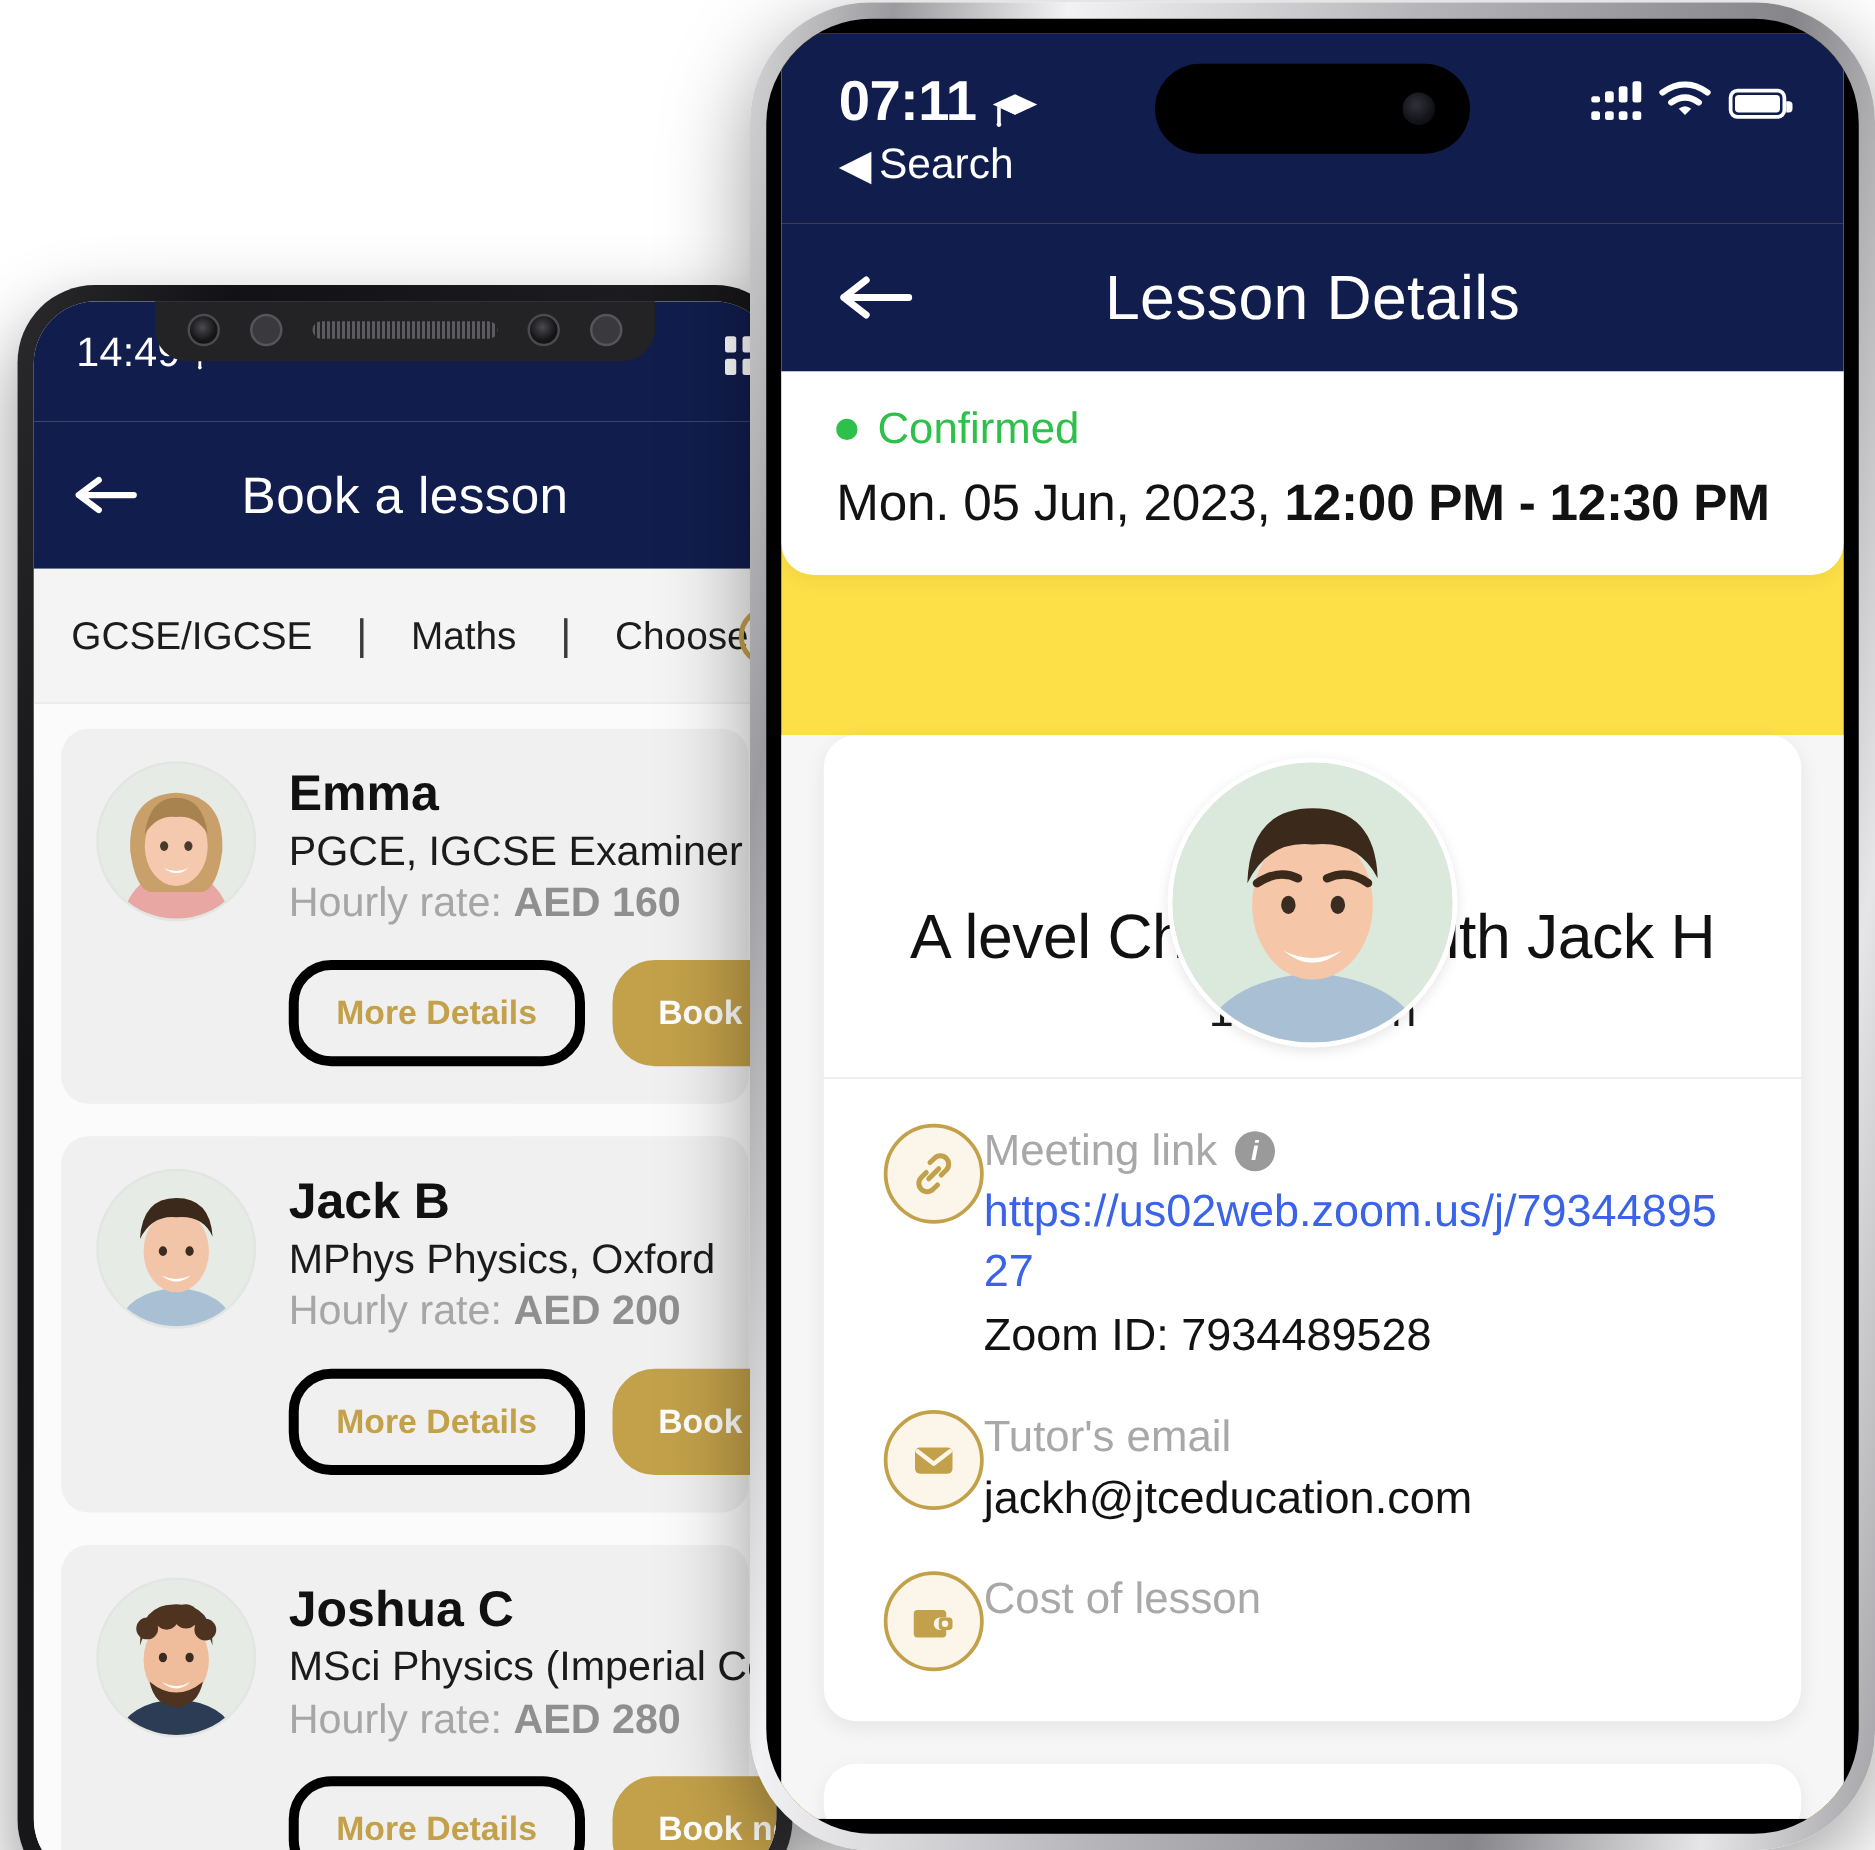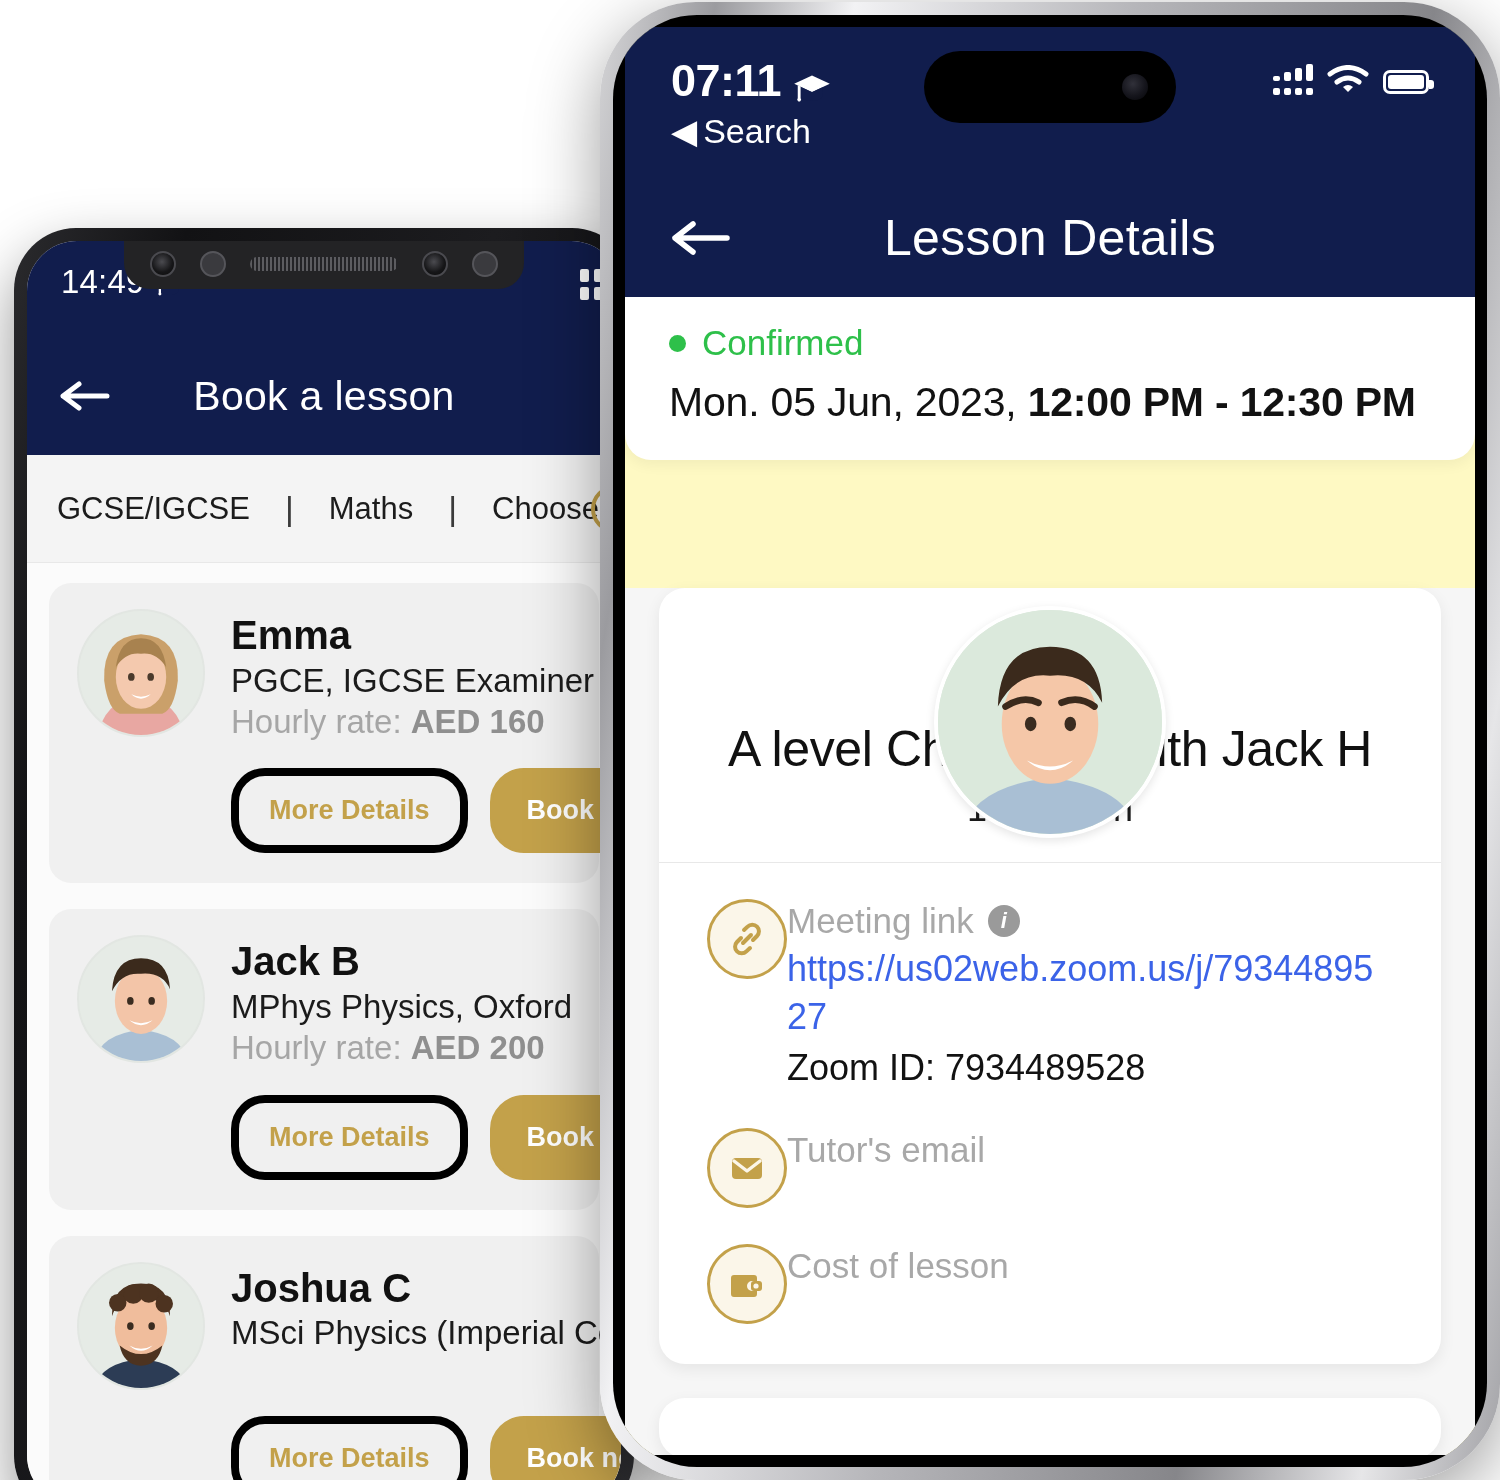--- a/index.html
+++ b/index.html
@@ -108,21 +108,21 @@
     background: linear-gradient(100deg,#d6d6d8 0%,#9b9b9f 10%,#f2f2f4 22%,#b6b6ba 46%,#86868a 72%,#e6e6e8 88%,#a2a2a6 100%);
     padding: 13px;
     box-shadow: 0 20px 70px rgba(0,0,0,.38);
   }
   .phone-right .bezel {
     width: 100%; height: 100%; border-radius: 84px; background: #000;
     padding: 12px; overflow: hidden;
   }
   .phone-right .screen {
     position: relative; width: 100%; height: 100%;
-    border-radius: 15px; overflow: hidden; background: #fef9c3;
+    border-radius: 15px; overflow: hidden; background: #fde047;
   }
   .r-status {
     height: 152px; background: #111d4d; position: relative;
     padding: 28px 46px 0 46px;
   }
   .r-time {
     color: #fff; font-size: 45px; font-weight: 700; letter-spacing: -.5px;
     display: flex; align-items: center; gap: 12px;
   }
   .r-search {
@@ -334,20 +334,24 @@
                   <circle cx="88" cy="41" r="9" fill="#4d3320"></circle>
                 <path d="M42 84 q22 18 44 0 q-4 20 -22 21 q-18-1 -22-21Z" fill="#4d3320"></path>
                 <ellipse cx="53" cy="64" rx="3.4" ry="4" fill="#3a2c20"></ellipse>
                 <ellipse cx="75" cy="64" rx="3.4" ry="4" fill="#3a2c20"></ellipse>
                 <path d="M52 84 q12 11 24 0 q-12 7 -24 0Z" fill="#fff"></path>
               </svg>
             </div>
             <div class="tc-info">
               <div class="tc-name">Joshua C</div>
               <div class="tc-qual">MSci Physics (Imperial College</div>
+              <div class="tc-rate">
+                <span>Hourly rate:</span>
+                <b>AED 280</b>
+              </div>
             </div>
           </div>
           <div class="tc-btns">
             <button class="btn-outline">More Details</button>
             <button class="btn-solid">Book now</button>
           </div>
         </div>
 
       </div>
     </div>
@@ -459,20 +463,21 @@
 
             <div class="detail-row">
               <span class="d-icon">
                 <svg width="44" height="44" viewBox="0 0 44 44">
                   <rect x="7" y="12" width="30" height="21" rx="4" fill="#c3a14a"></rect>
                   <path d="M9 15 L22 25 L35 15" stroke="#fbf6e9" stroke-width="3.4" fill="none" stroke-linecap="round" stroke-linejoin="round"></path>
                 </svg>
               </span>
               <div class="d-body">
                 <div class="d-label">Tutor's email</div>
+                <div class="d-value">jackh@jtceducation.com</div>
               </div>
             </div>
 
             <div class="detail-row">
               <span class="d-icon">
                 <svg width="44" height="44" viewBox="0 0 44 44">
                   <path d="M9 13 h20 a3 3 0 0 1 3 3 v3 h-5 a5 5 0 0 0 0 10 h5 v3 a3 3 0 0 1 -3 3 h-20 a3 3 0 0 1 -3 -3 v-16 a3 3 0 0 1 3 -3Z" fill="#c3a14a"></path>
                   <rect x="26" y="19" width="11" height="10" rx="3" fill="#c3a14a"></rect>
                   <circle cx="31" cy="24" r="2.6" fill="#fbf6e9"></circle>
                 </svg>

